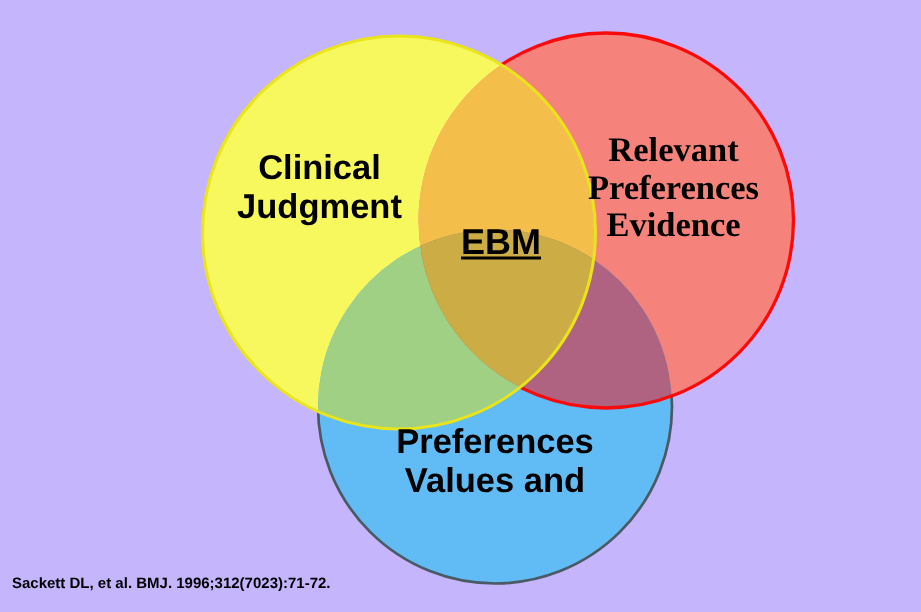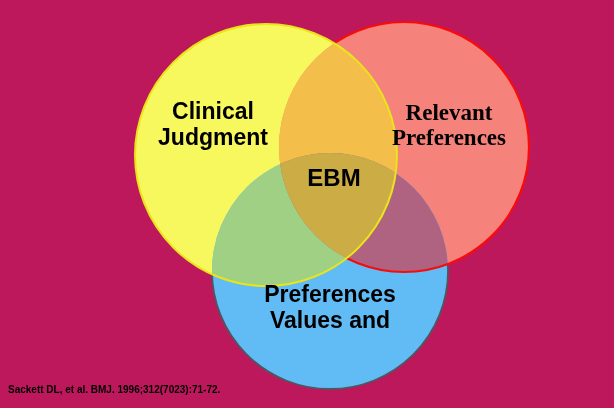--- a/index.html
+++ b/index.html
@@ -1,20 +1,20 @@
 <!DOCTYPE html>
 <html><head>
 <meta charset="utf-8">
 <style>
   html, body { margin: 0; padding: 0; background: #ffffff; }
   .stage {
     position: relative;
     width: 614px;
     height: 408px;
-    background: #be185d;
+    background: #c4b5fd;
     overflow: hidden;
     font-family: "Liberation Sans", sans-serif;
   }
   .stage svg { position: absolute; left: 0; top: 0; }
   .vlabel {
     position: absolute;
     transform: translate(-50%, -50%);
     text-align: center;
     font-weight: bold;
     color: #000000;
@@ -86,23 +86,24 @@
   </svg>
 
   <div class="vlabel" style="left:213px; top:124px;">
     <div>Clinical</div>
     <div>Judgment</div>
   </div>
 
   <div class="vlabel" style="left:449px; top:125px; line-height:25px;font-family:Liberation Serif, serif;">
     <div>Relevant</div>
     <div>Preferences</div>
+    <div>Evidence</div>
   </div>
 
-  <div class="vlabel-ebm" style="left:334px; top:178px;">EBM</div>
+  <div class="vlabel-ebm" style="left:334px; top:162px;text-decoration:underline;">EBM</div>
 
   <div class="vlabel" style="left:330px; top:307px;">
     <div>Preferences</div>
     <div>Values and</div>
   </div>
 
   <div class="citation">Sackett DL, et al. BMJ. 1996;312(7023):71-72.</div>
 
 </div>
 

